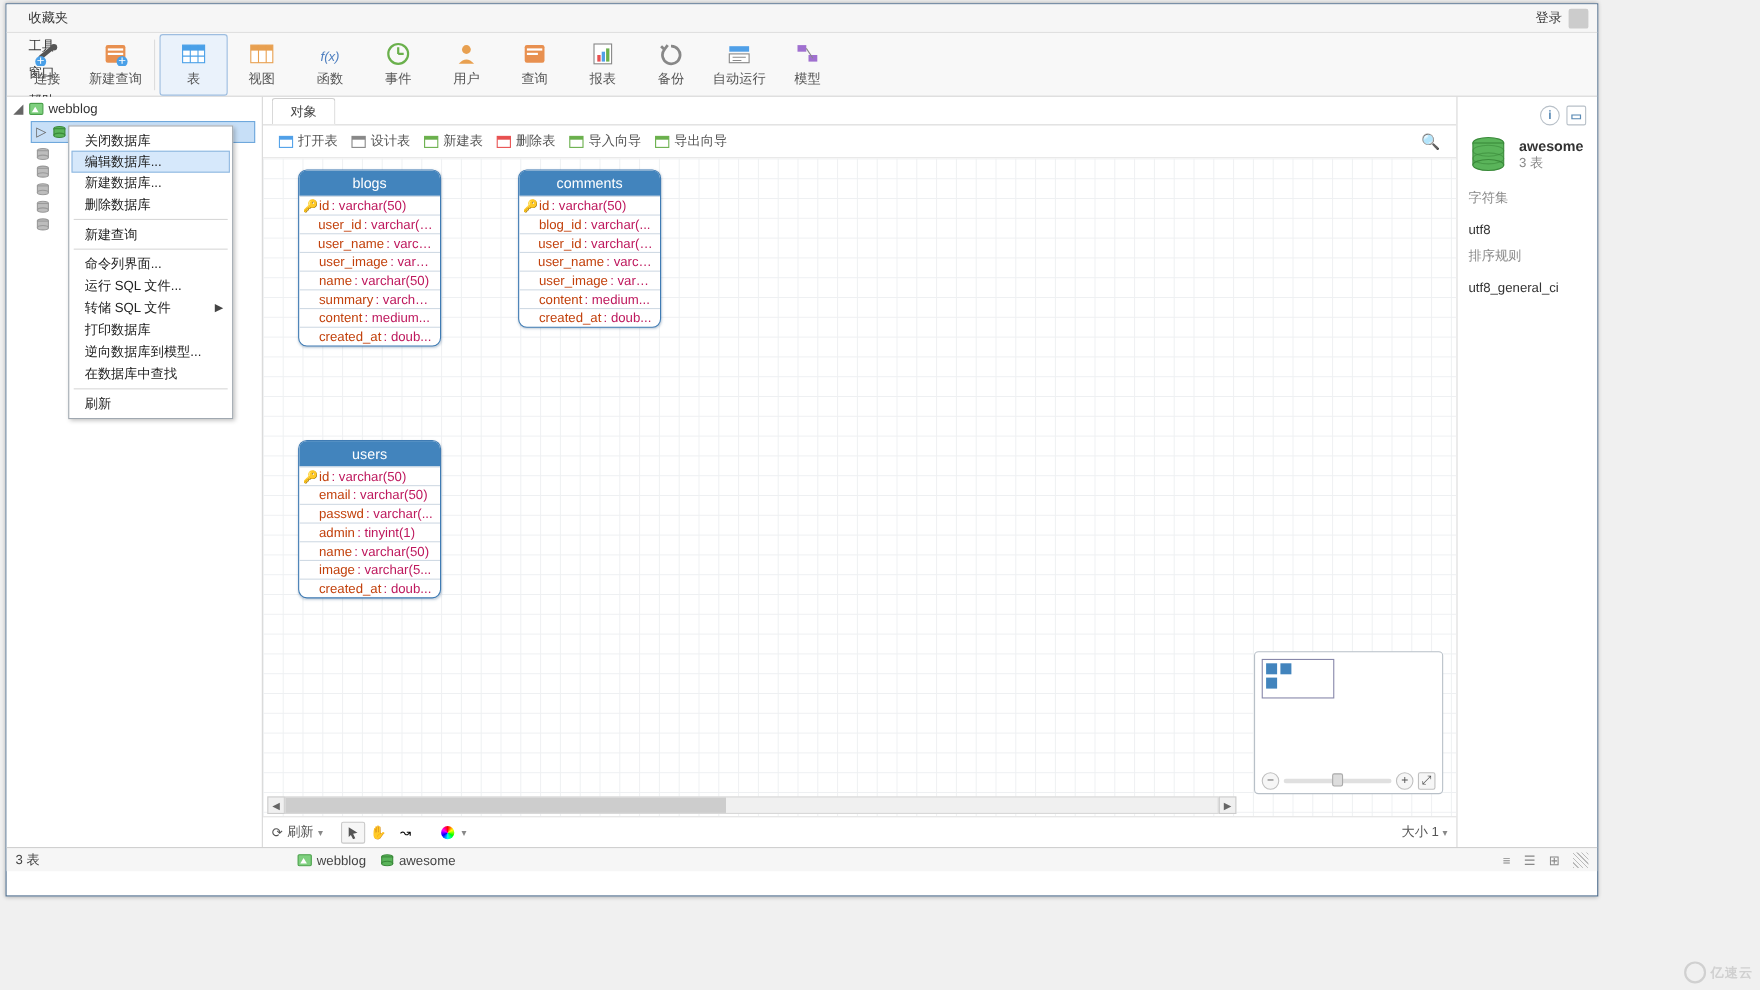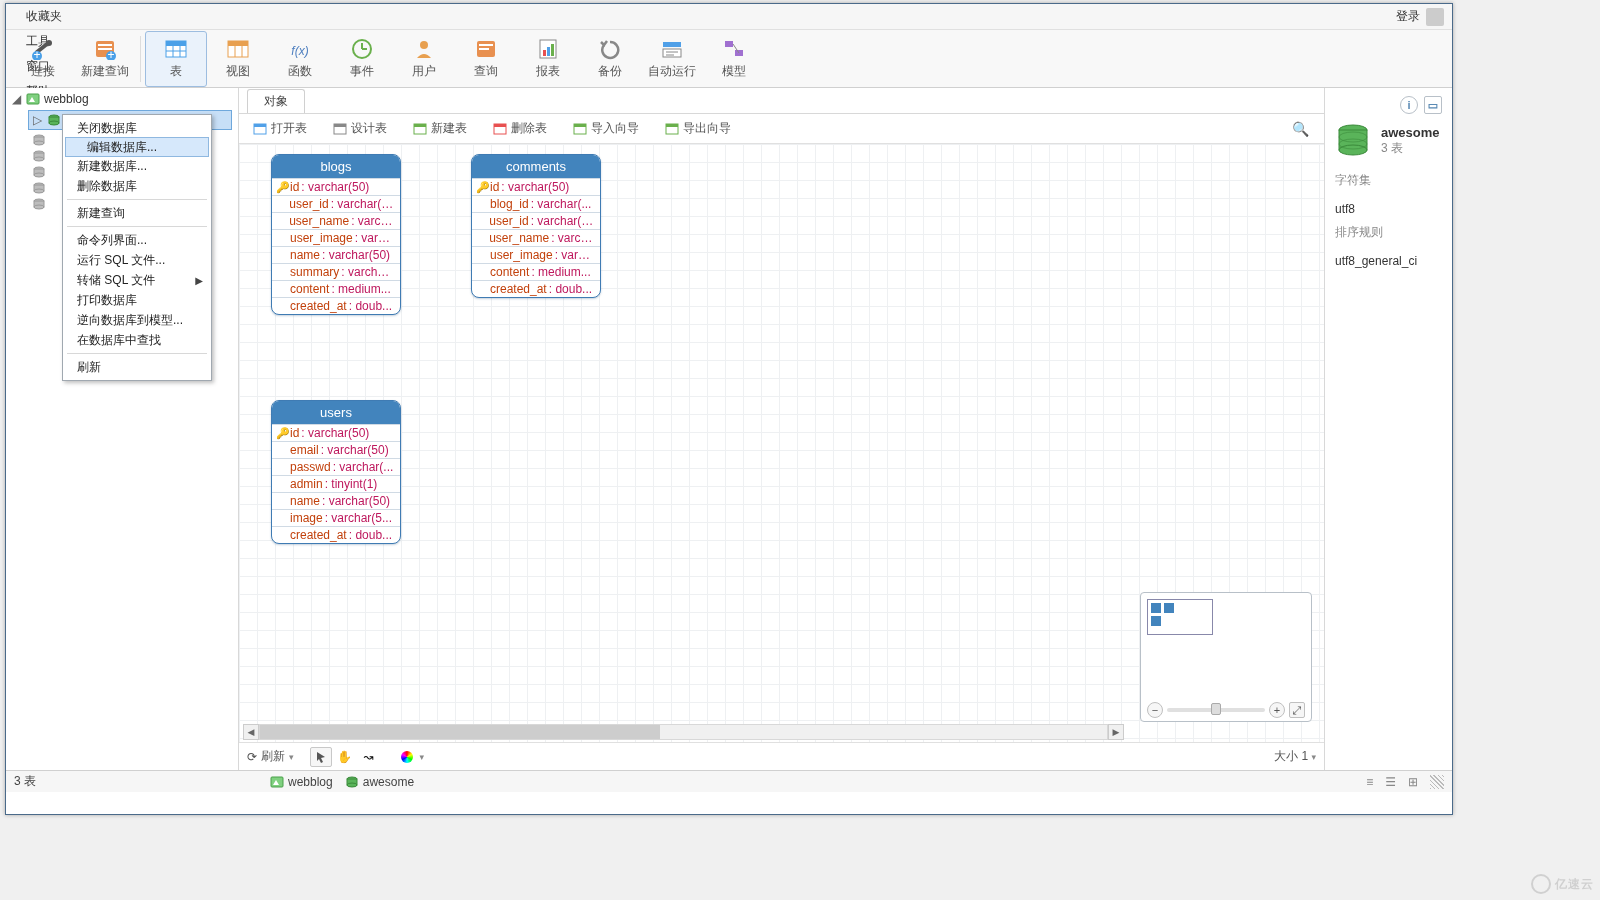--- a/index.html
+++ b/index.html
@@ -35,29 +35,29 @@
 .tree-root .expander { width:10px; color:#666; }
 .db-icon { width: 14px; height: 12px; display:inline-block; }
 .db-icon svg { width:14px; height:12px; }
 .tree-label { color:#333; }
 .tree-child { height: 20px; margin-left: 22px; background: #c7dff7; border:1px solid #6fa8dc; display:flex; align-items:center; padding-left: 4px; gap:4px; margin-right: 6px; }
 .tree-cyls { margin-left: 26px; margin-top: 2px; }
 .tree-cyl { width:14px; height:12px; margin: 4px 0; }
 
 .context-menu { position:absolute; left: 56px; top: 26px; width: 150px; background:#fff; border:1px solid #a0a8b0; box-shadow: 2px 2px 4px rgba(0,0,0,0.25); padding: 3px 0; z-index: 50; }
 .context-menu .cm-item { height: 20px; padding: 0 14px; display:flex; align-items:center; color:#222; white-space:nowrap; position:relative; }
-.context-menu .cm-item.hover { background:#d6e8fb; border:1px solid #8fb8e0; margin: -1px 2px; padding: 0 21px; }
+.context-menu .cm-item.hover { background:#d6e8fb; border:1px solid #8fb8e0; margin: -1px 2px; padding: 0 11px; }
 .context-menu .cm-sep { height:1px; background:#d8d8d8; margin:3px 4px; }
 .context-menu .arrow { position:absolute; right:8px; color:#444; font-size:10px; }
 
 .main { flex:1; display:flex; flex-direction:column; background:#fff; }
 .tabrow { height: 26px; border-bottom: 1px solid #d8d8d8; display:flex; align-items:flex-end; padding-left: 8px; }
 .tab { height: 24px; padding: 0 16px; border:1px solid #d0d0d0; border-bottom:none; background:#fff; border-radius: 3px 3px 0 0; display:flex; align-items:center; color:#444; }
 
-.subtoolbar { height: 30px; border-bottom:1px solid #e0e0e0; display:flex; align-items:center; padding: 0 8px; gap: 14px; }
+.subtoolbar { height: 30px; border-bottom:1px solid #e0e0e0; display:flex; align-items:center; padding: 0 8px; gap: 0; }
 .subtoolbar .sitem { display:flex; align-items:center; gap:4px; padding: 2px 6px; color:#555; border-radius:2px; }
 .subtoolbar .sicon { width:14px; height:14px; display:flex; align-items:center; justify-content:center; }
 .subtoolbar .search-icon { margin-left:auto; color:#888; font-size:14px; padding-right:6px; }
 
 .canvas-wrap { flex:1; position:relative; overflow:hidden; }
 .canvas { position:absolute; inset:0; overflow:auto;
   background-color:#fff;
   background-image: linear-gradient(#eef0f2 1px, transparent 1px), linear-gradient(90deg, #eef0f2 1px, transparent 1px);
   background-size: 18px 18px;
 }

